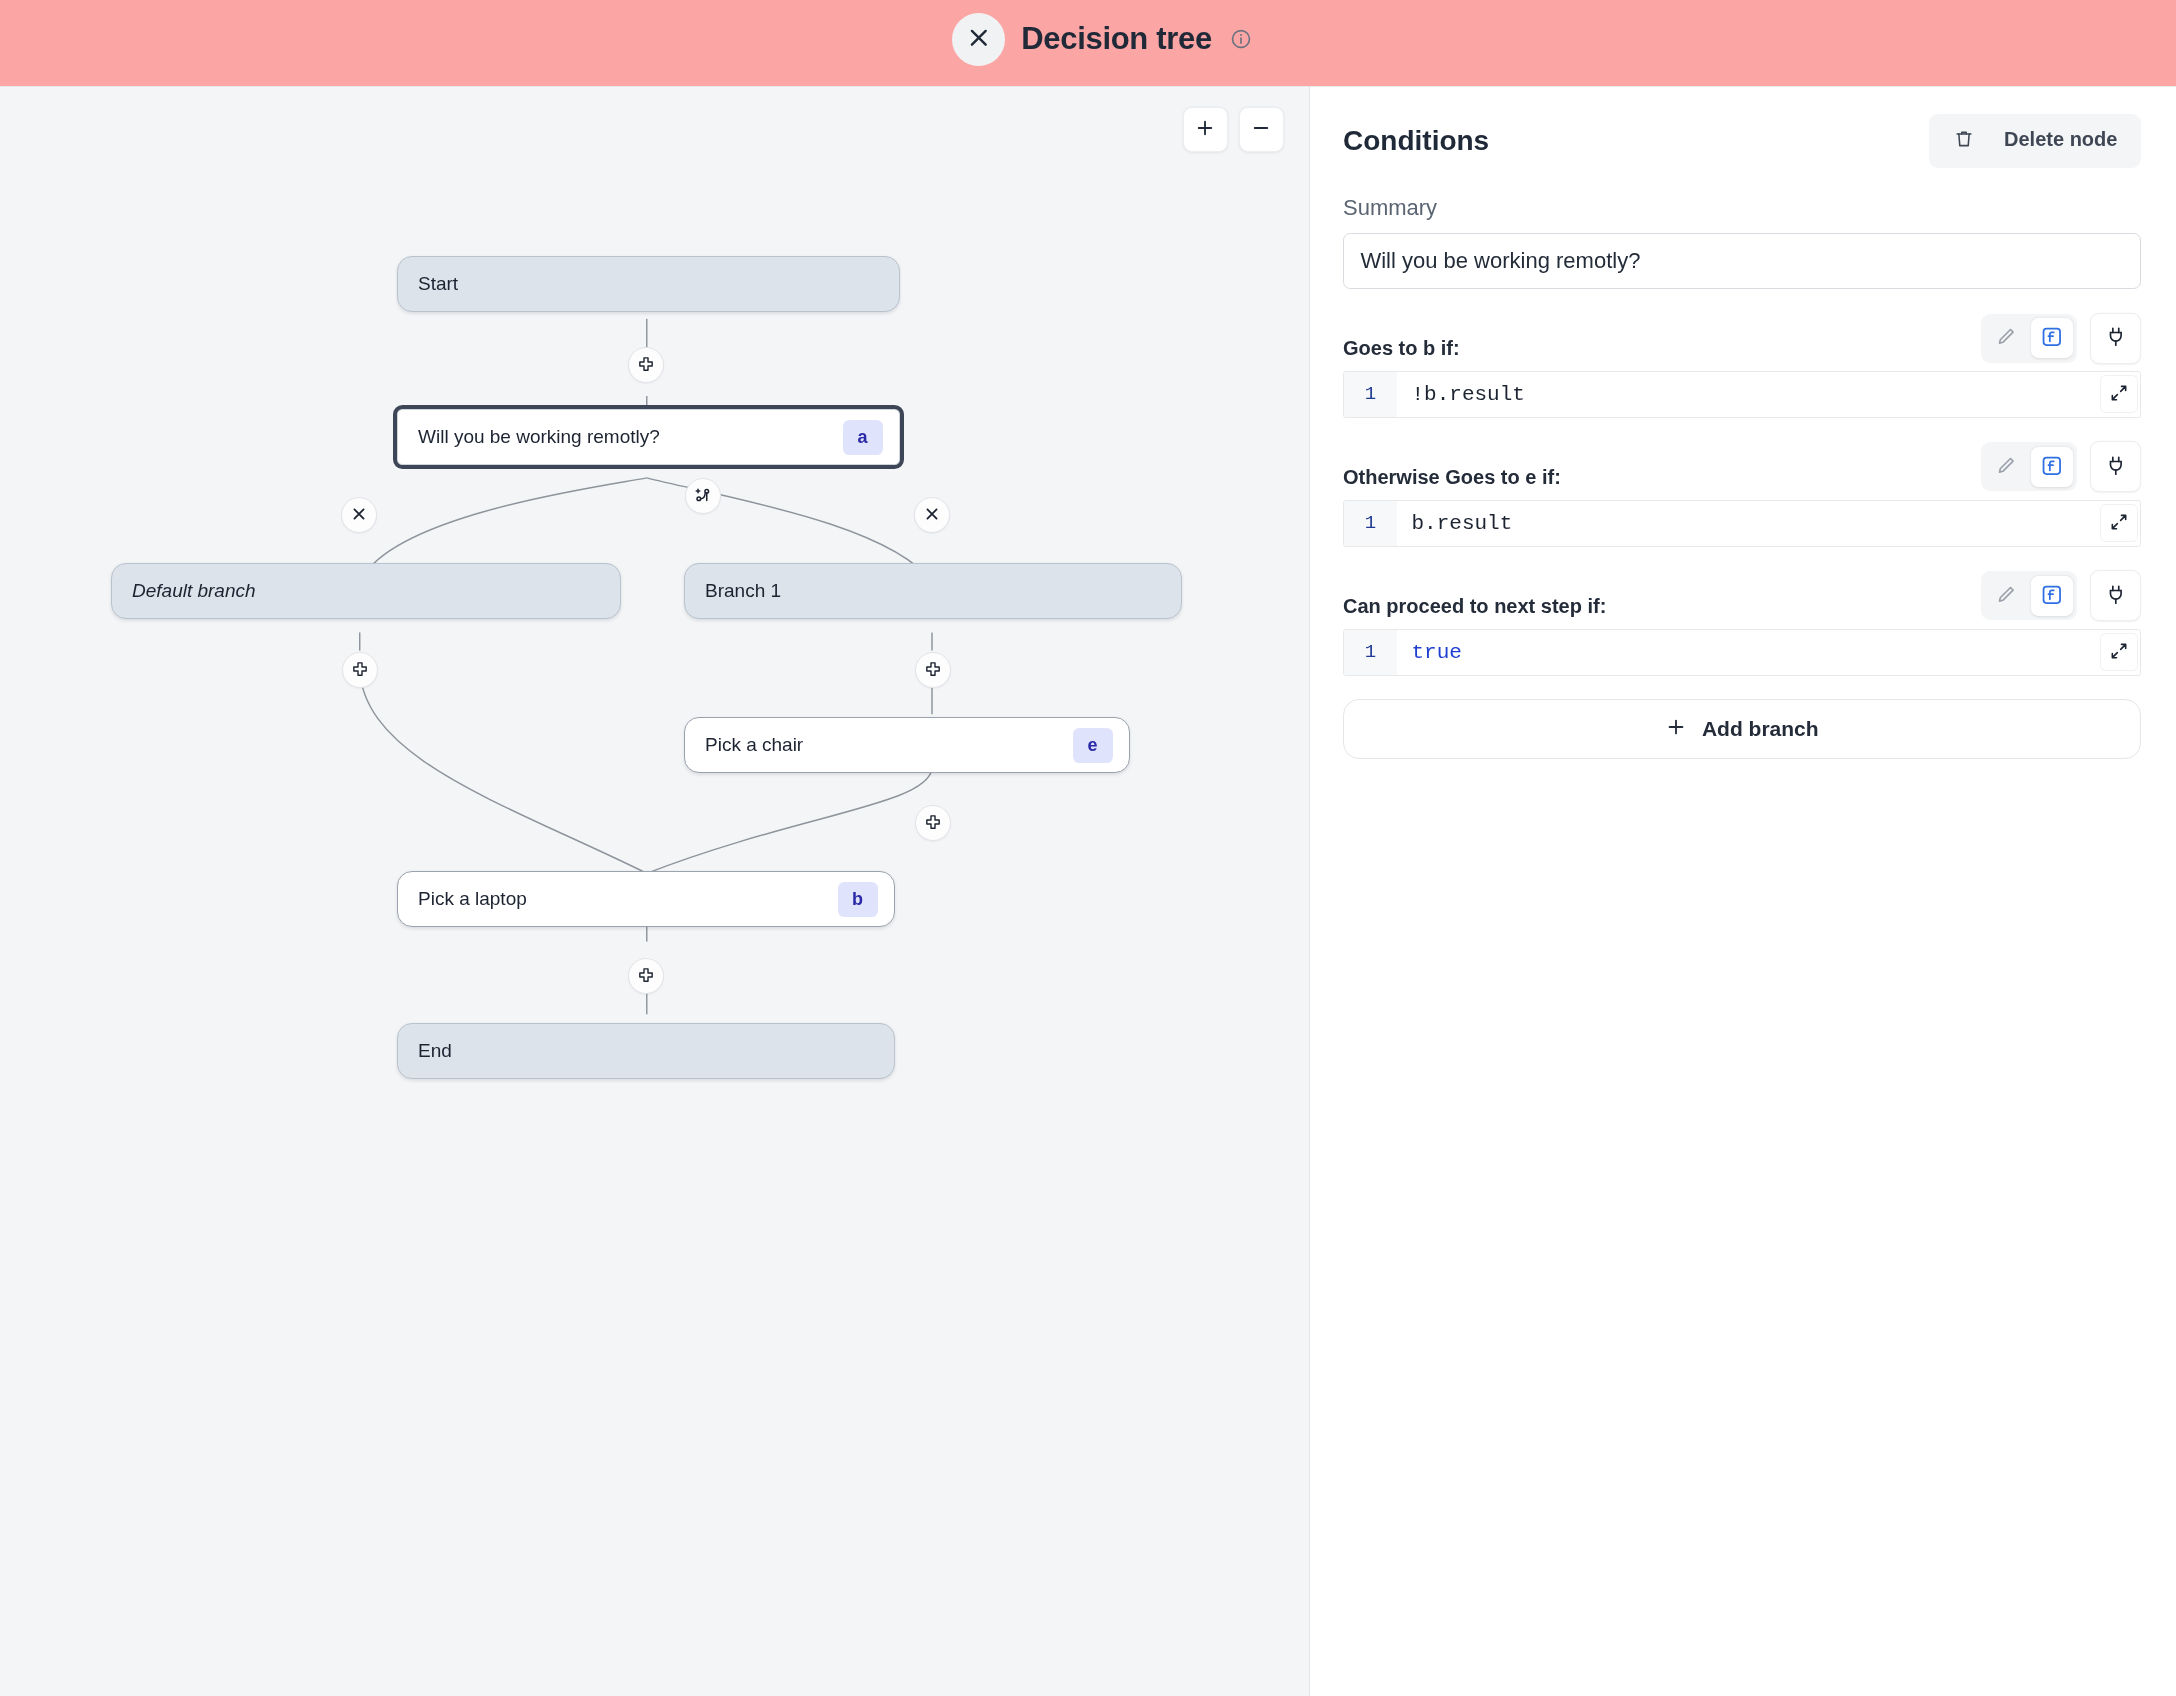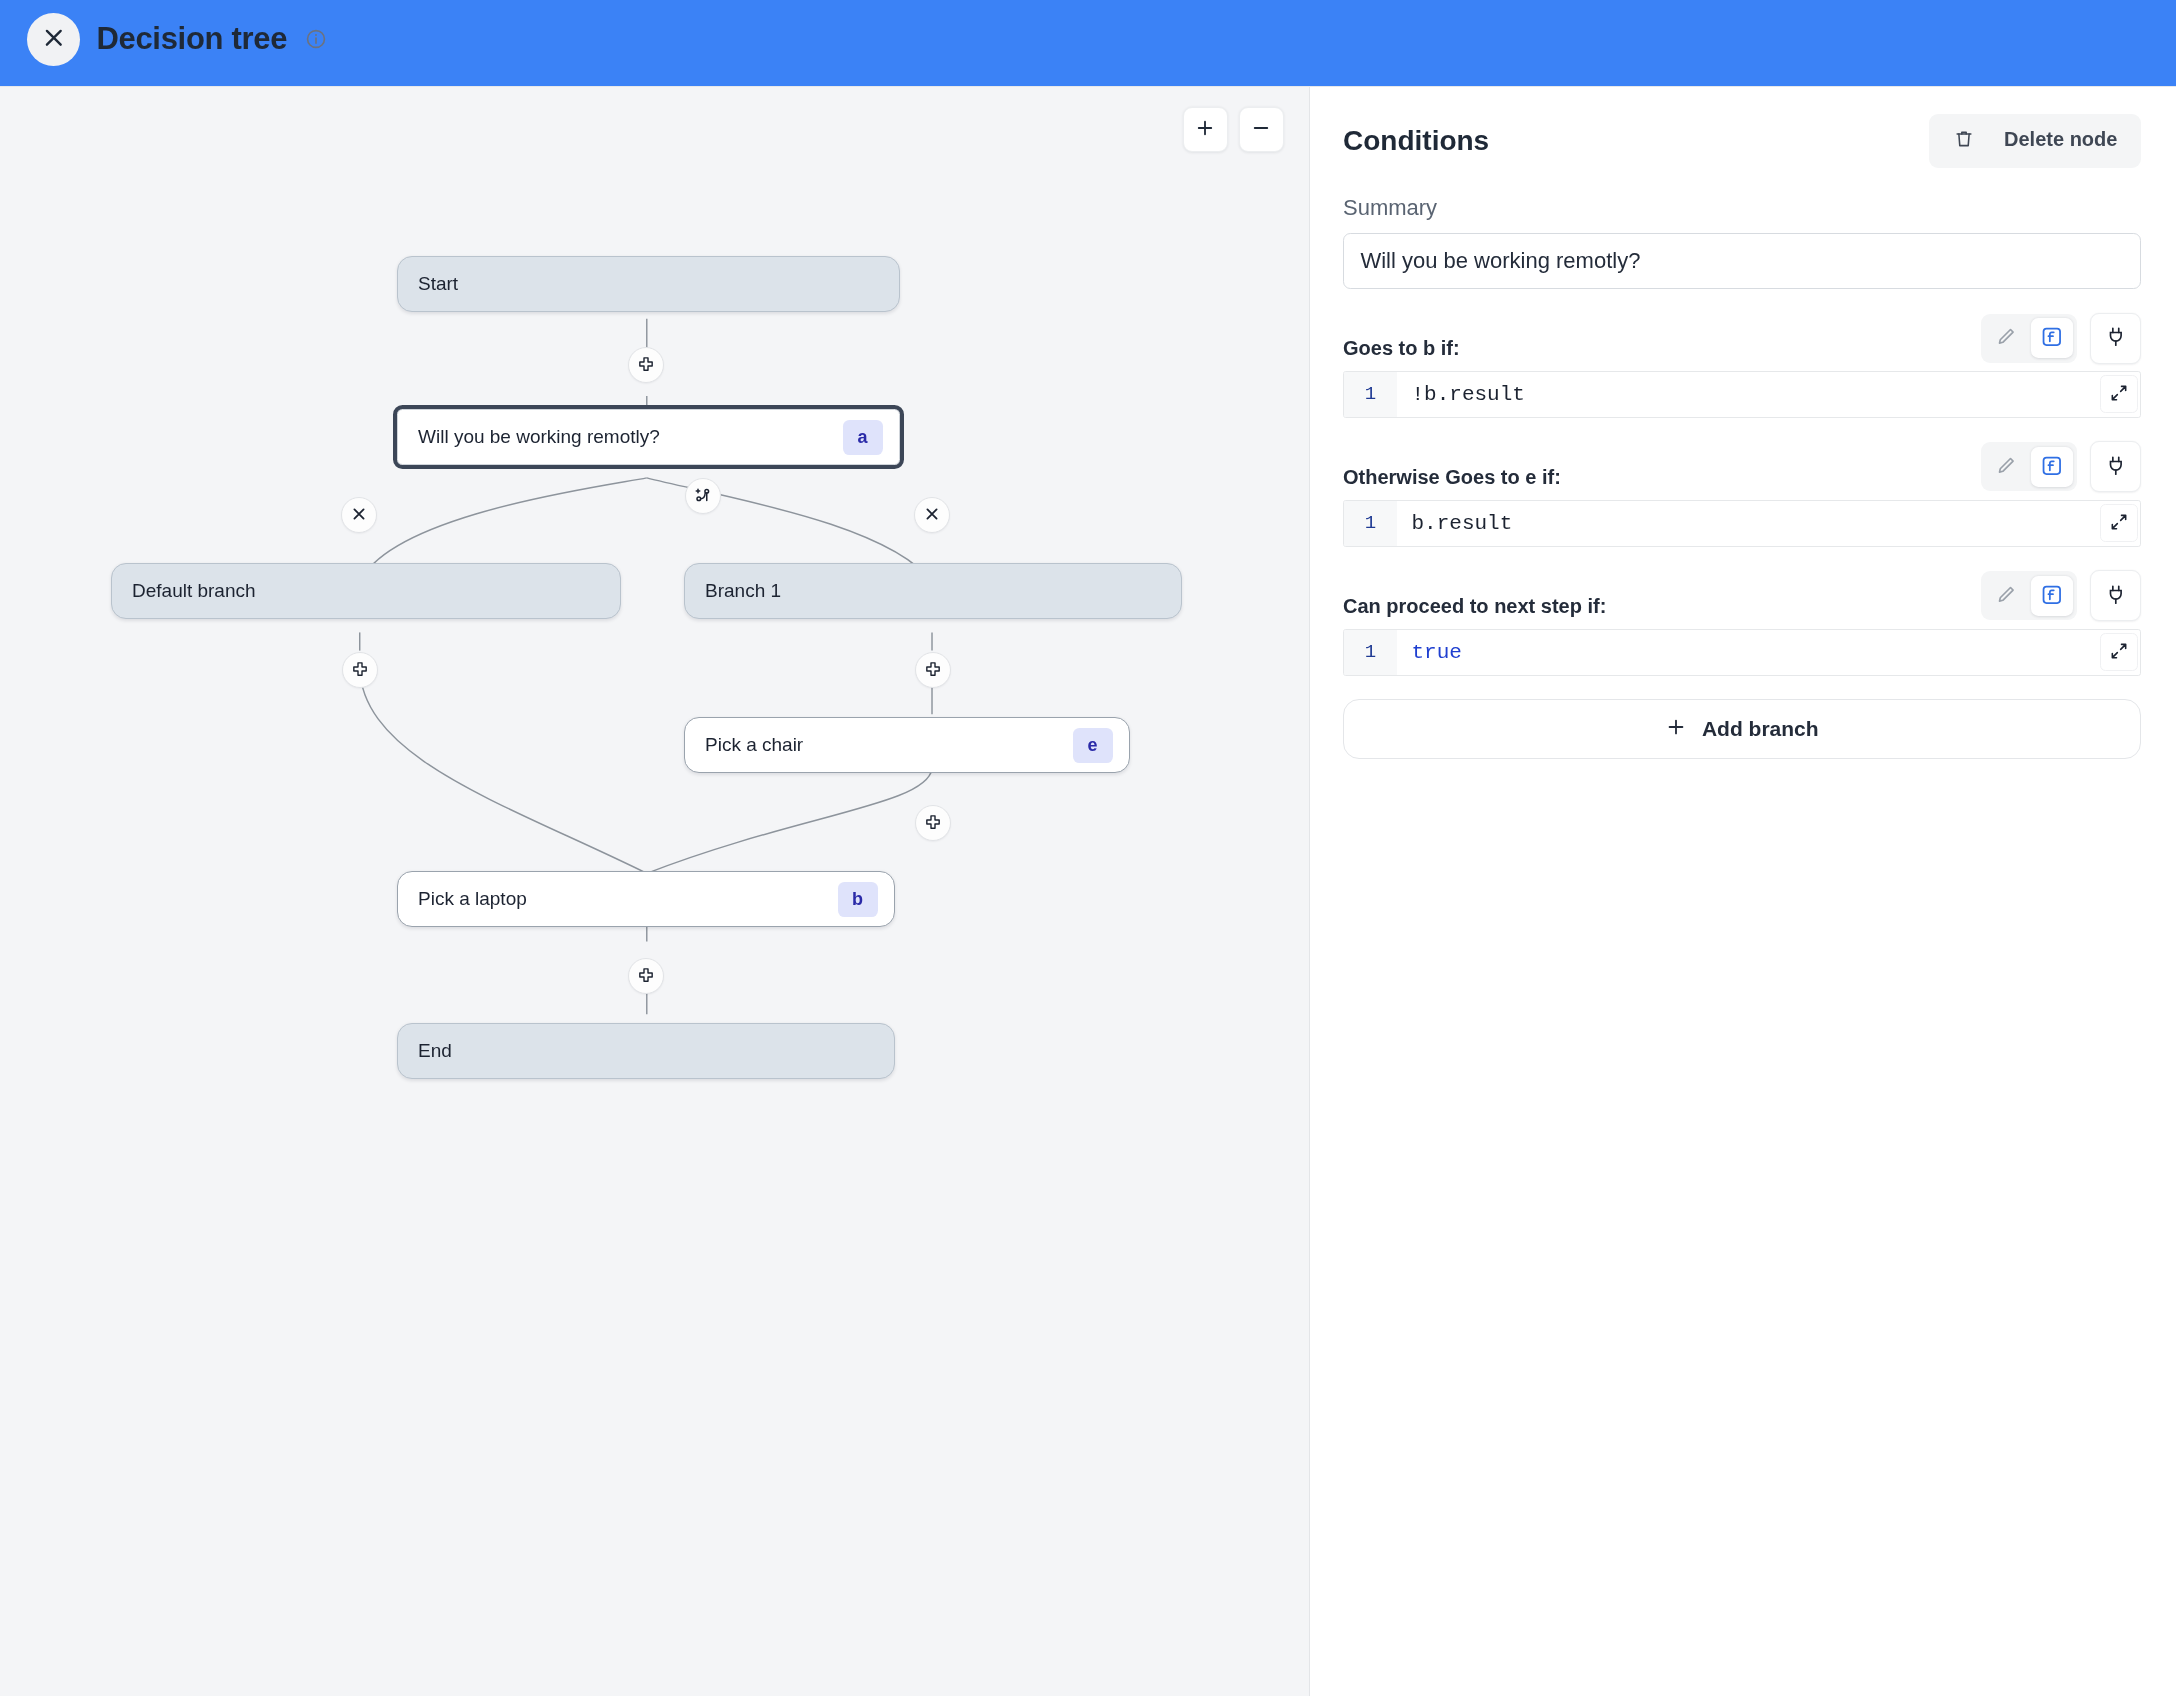--- a/index.html
+++ b/index.html
@@ -10,23 +10,24 @@
     font-family: "Liberation Sans", sans-serif;
     overflow: hidden;
   }
 
   
   #app { width: 2177px; height: 1696px; display: flex; flex-direction: column; }
   .titlebar {
     height: 87px; min-height: 87px;
     display: flex; align-items: center;
     padding: 0 0 8px 27px;
-    background: #3b82f6;
+    background: #fca5a5;
     border-bottom: 0.9px solid #e6e8eb;
     gap: 16.4px;
+    justify-content: center;
   }
   .close-btn {
     width: 53px; height: 53px; border-radius: 50%;
     background: #f1f2f4;
     display: flex; align-items: center; justify-content: center;
     cursor: pointer; border: none;
   }
   .close-btn svg { width: 23.6px; height: 23.6px; }
   .app-title {
     font-size: 31px; font-weight: 700; color: #1f2937;
@@ -268,21 +269,21 @@
 
         <div class="node terminal" style="left:397px; top:169px; width:503px;">
           <span class="label">Start</span>
         </div>
 
         <div class="node selected" style="left:397px; top:322px; width:503px;">
           <span class="label">Will you be working remotly?</span>
           <span class="badge">a</span>
         </div>
 
-        <div class="node terminal" style="left:111px; top:476px; width:510px;">
+        <div class="node terminal" style="left:111px; top:476px; width:510px;font-style:italic;">
           <span class="label">Default branch</span>
         </div>
 
         <div class="node terminal" style="left:684px; top:476px; width:498px;">
           <span class="label">Branch 1</span>
         </div>
 
         <div class="node plain" style="left:684px; top:630px; width:446px;">
           <span class="label">Pick a chair</span>
           <span class="badge">e</span>

